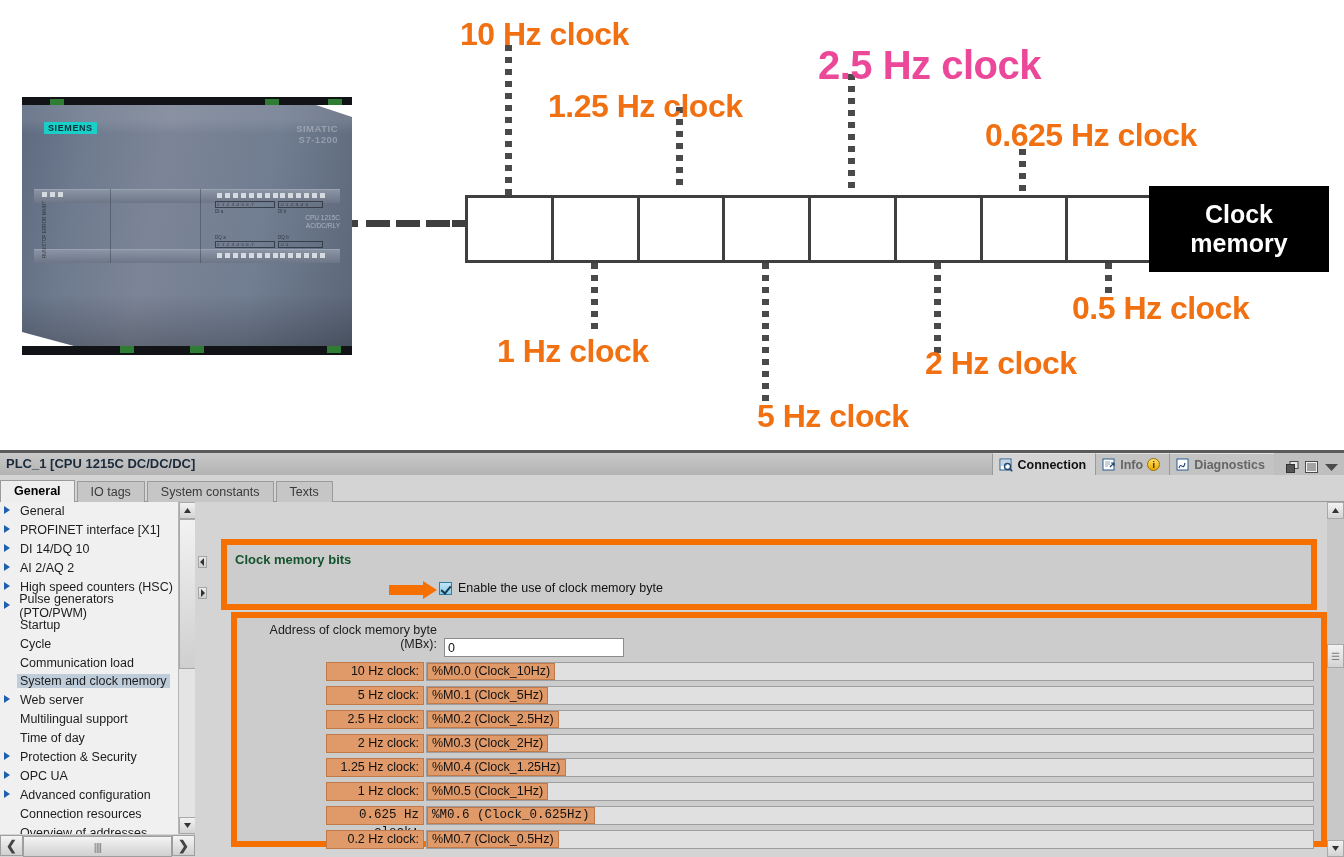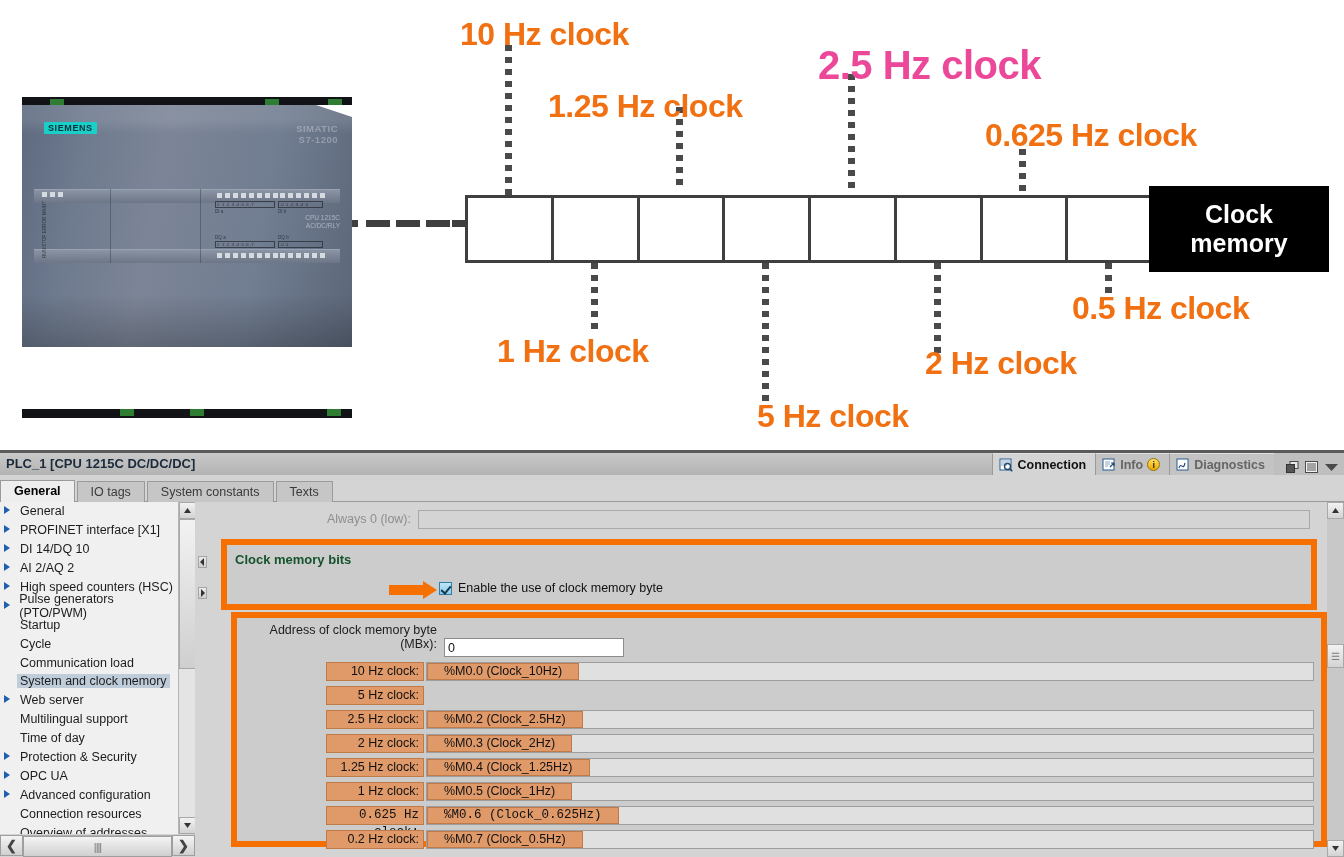--- a/index.html
+++ b/index.html
@@ -8,21 +8,21 @@
     font-family: "Liberation Sans", sans-serif;
     background: #ffffff;
     overflow: hidden;
   }
   #root { position: relative; width: 1344px; height: 857px; }
 
   
   #diagram { position: absolute; left: 0; top: 0; width: 1344px; height: 450px; background: #fff; }
 
   
-  .plc { position: absolute; left: 22px; top: 97px; width: 330px; height: 321px; }
+  .plc { position: absolute; left: 22px; top: 97px; width: 330px; height: 258px; }
   .plc-topbar { position:absolute; left:0; top:0; width:330px; height:9px; background:#111317; }
   .plc-botbar { position:absolute; left:0; bottom:0; width:330px; height:9px; background:#111317; }
   .plc-green { position:absolute; width:14px; height:7px; background:#2e7d32; }
   .plc-body {
     position:absolute; left:0; top:8px; width:330px; height:242px;
     background: linear-gradient(100deg,#5d6a80 0%, #6e7a8e 18%, #7c8597 40%, #717d91 70%, #5b6678 100%);
   }
   .plc-body:after{
     content:""; position:absolute; left:0; top:0; width:330px; height:242px;
     background: linear-gradient(180deg, rgba(255,255,255,.10) 0 6%, rgba(0,0,0,0) 12% 78%, rgba(0,0,0,.22) 100%);
@@ -149,21 +149,21 @@
   .arrow-pointer { position:absolute; height:14px; display:flex; align-items:center; }
   .arrow-pointer .shaft { width:34px; height:10px; background:#f57000; }
   .arrow-pointer .head { width:0;height:0;border-left:14px solid #f57000;border-top:9px solid transparent;border-bottom:9px solid transparent;}
 
   .addr-lbl { font-size:12.5px; color:#1c1c1c; text-align:right; line-height:14px; }
   .addr-input { height:19px; background:#ffffff; border:1px solid #8c8c8c; font-size:12.5px; padding-left:3px; line-height:17px; color:#111; }
 
   .bitrow { position:absolute; height:19px; display:flex; align-items:center; }
   .bit-name { background:#e09a6a; border:1px solid #c07a48; height:19px; line-height:17px; font-size:12.5px; color:#111; text-align:right; padding-right:4px; }
   .bit-field { height:19px; background:#e0e0e0; border:1px solid #9e9e9e; display:flex; align-items:center; }
-  .bit-val { background:#e09a6a; border:1px solid #c07a48; height:17px; line-height:15px; font-size:12.5px; padding:0 16px; color:#111; }
+  .bit-val { background:#e09a6a; border:1px solid #c07a48; height:17px; line-height:15px; font-size:12.5px; padding:0 4px; color:#111; }
 </style>
 </head>
 <body>
 
 <div id="root">
 
   <div id="diagram">
 
     <div class="plc">
       <div class="plc-topbar"></div>
@@ -561,24 +561,20 @@
         </div>
         <div class="sarr" style="top:85px;">
           <svg width="5" height="8" viewBox="0 0 5 8">
               <path d="M1 0l4 4-4 4z" fill="#333"></path>
             </svg>
         </div>
       </div>
 
       <div class="props">
 
-        <div class="row-always">
-          <div class="lbl-dim" style="width:200px;">Always 0 (low):</div>
-          <div class="ro-field" style="margin-left:7px;width:892px;"></div>
-        </div>
 
         <div class="orange-box" style="left:10px;top:37px;width:1096px;height:71px;">
           <div class="section-title" style="position:absolute;left:8px;top:7px;">Clock memory bits</div>
           <div class="arrow-pointer" style="left:162px;top:38px;">
             <span class="shaft"></span>
               <span class="head"></span>
           </div>
           <div style="position:absolute;left:212px;top:36px;display:flex;align-items:center;gap:6px;">
             <span class="cb"></span>
             <span style="font-size:12.5px;color:#111;">Enable the use of clock memory byte</span>
@@ -593,20 +589,23 @@
           <input class="addr-input" style="position: absolute; left: 207px; top: 20px; width: 180px;" value="0">
           <div id="bitrows">
               <div class="bitrow" style="left: 89px; top: 44px;">
                 <div class="bit-name" style="width: 98px; padding-left: 16px;">10 Hz clock:</div>
                 <div class="bit-field" style="width: 888px; margin-left: 2px;">
                   <div class="bit-val">%M0.0 (Clock_10Hz)</div>
                 </div>
               </div>
               <div class="bitrow" style="left: 89px; top: 68px;">
                 <div class="bit-name" style="width: 98px;">5 Hz clock:</div>
+                <div class="bit-field" style="width: 888px; margin-left: 2px;">
+                  <div class="bit-val">%M0.1 (Clock_5Hz)</div>
+                </div>
               </div>
               <div class="bitrow" style="left: 89px; top: 92px;">
                 <div class="bit-name" style="width: 98px;">2.5 Hz clock:</div>
                 <div class="bit-field" style="width: 888px; margin-left: 2px;">
                   <div class="bit-val">%M0.2 (Clock_2.5Hz)</div>
                 </div>
               </div>
               <div class="bitrow" style="left: 89px; top: 116px;">
                 <div class="bit-name" style="width: 98px;">2 Hz clock:</div>
                 <div class="bit-field" style="width: 888px; margin-left: 2px;">

